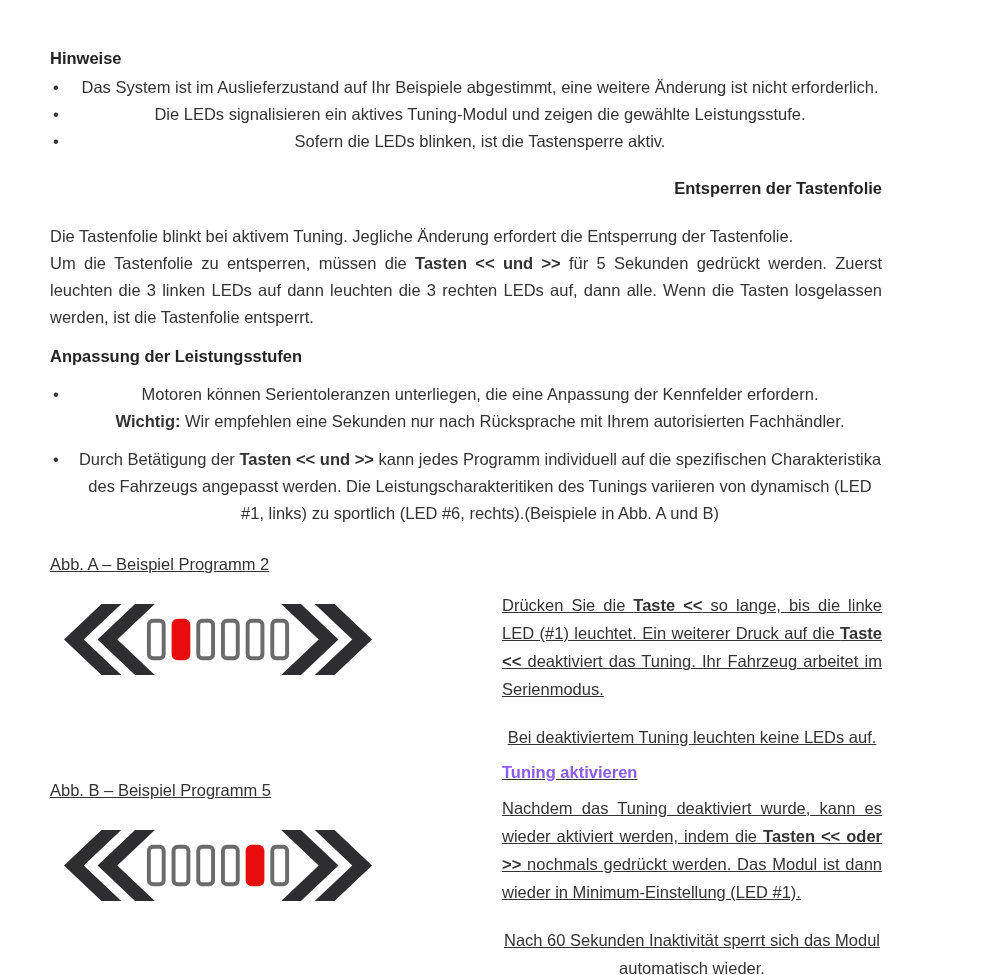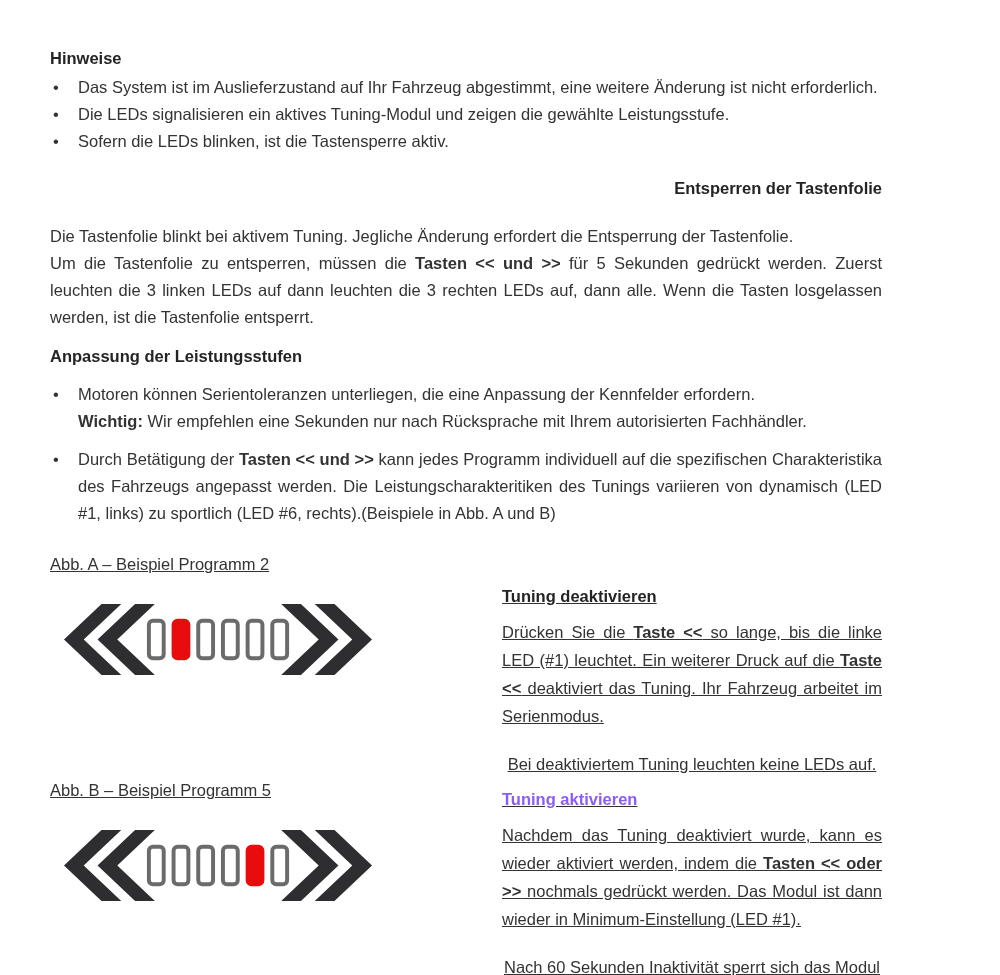--- a/index.html
+++ b/index.html
@@ -18,21 +18,21 @@
 
   h3.doc-heading, h4.doc-heading {
     font-size: 16.5px; line-height: 27px;
     font-weight: bold; color: #242424;
     margin: 0;
   }
   p { margin: 0; }
   .justify { text-align: justify; }
 
   ul.doc-list { list-style: none; margin: 2px 0 0 0; padding: 0; }
-  ul.doc-list li { position: relative; padding-left: 28px; }
+  ul.doc-list li { position: relative; padding-left: 28px; text-align: center; }
   ul.doc-list li::before {
     content: "\2022";
     position: absolute; left: 3px; top: 0;
     color: #333333;
   }
 
   .sec-entsperren { margin-top: 20px; }
   .sec-entsperren .body-para { margin-top: 21px; }
   .sec-anpassung { margin-top: 12px; }
   .sec-anpassung ul.doc-list { margin-top: 11px; }
@@ -54,21 +54,21 @@
   .right-col h4.h-activate { margin-top: 8px; }
 </style>
 </head>
 <body style="color: rgb(51, 51, 51);">
 
 <div class="page">
 
   <section class="sec-hinweise">
     <h3 class="doc-heading" style="color: rgb(36, 36, 36);">Hinweise</h3>
     <ul class="doc-list">
-      <li class="justify"><span>Das System ist im Auslieferzustand auf Ihr Fahrzeug abgestimmt, eine weitere Änderung ist nicht erforderlich.</span></li>
+      <li class="justify"><span>Das System ist im Auslieferzustand auf Ihr Beispiele abgestimmt, eine weitere Änderung ist nicht erforderlich.</span></li>
       <li><span>Die LEDs signalisieren ein aktives Tuning-Modul und zeigen die gewählte Leistungsstufe.</span></li>
       <li><span>Sofern die LEDs blinken, ist die Tastensperre aktiv.</span></li>
     </ul>
   </section>
 
   <section class="sec-entsperren">
     <h3 class="doc-heading" style="color: rgb(36, 36, 36); text-align: right;">Entsperren der Tastenfolie</h3>
     <p class="body-para justify"><span>Die Tastenfolie blinkt bei aktivem Tuning. Jegliche Änderung erfordert die Entsperrung der Tastenfolie.</span><br><span>Um die Tastenfolie zu entsperren, müssen die </span><b>Tasten &lt;&lt; und &gt;&gt;</b><span> für 5 Sekunden gedrückt werden. Zuerst leuchten die 3 linken LEDs auf dann leuchten die 3 rechten LEDs auf, dann alle. Wenn die Tasten losgelassen werden, ist die Tastenfolie entsperrt.</span></p>
   </section>
 
@@ -124,21 +124,20 @@
             </g>
           <g>
             <polygon points="276,4 314,40 276,76 256,76 294,40 256,4"></polygon>
             <polygon points="242,4 280,40 242,76 222,76 260,40 222,4"></polygon>
           </g>
         </svg>
       </div>
     </div>
 
     <div class="right-col">
-      <h4 class="doc-heading" style="color: rgb(36, 36, 36);">Tuning deaktivieren</h4>
       <p class="justify"><span>Drücken Sie die </span><b>Taste &lt;&lt;</b><span> so lange, bis die linke LED (#1) leuchtet. Ein weiterer Druck auf die </span><b>Taste &lt;&lt;</b><span> deaktiviert das Tuning. Ihr Fahrzeug arbeitet im Serienmodus.</span></p>
       <p class="gap"><span>Bei deaktiviertem Tuning leuchten keine LEDs auf.</span></p>
 
       <h4 class="doc-heading h-activate" style="color: #8b5cf6;">Tuning aktivieren</h4>
       <p class="justify"><span>Nachdem das Tuning deaktiviert wurde, kann es wieder aktiviert werden, indem die </span><b>Tasten &lt;&lt; oder &gt;&gt;</b><span> nochmals gedrückt werden. Das Modul ist dann wieder in Minimum-Einstellung (LED #1).</span></p>
       <p class="gap justify"><span>Nach 60 Sekunden Inaktivität sperrt sich das Modul automatisch wieder.</span></p>
     </div>
 
   </div>
 </div>

